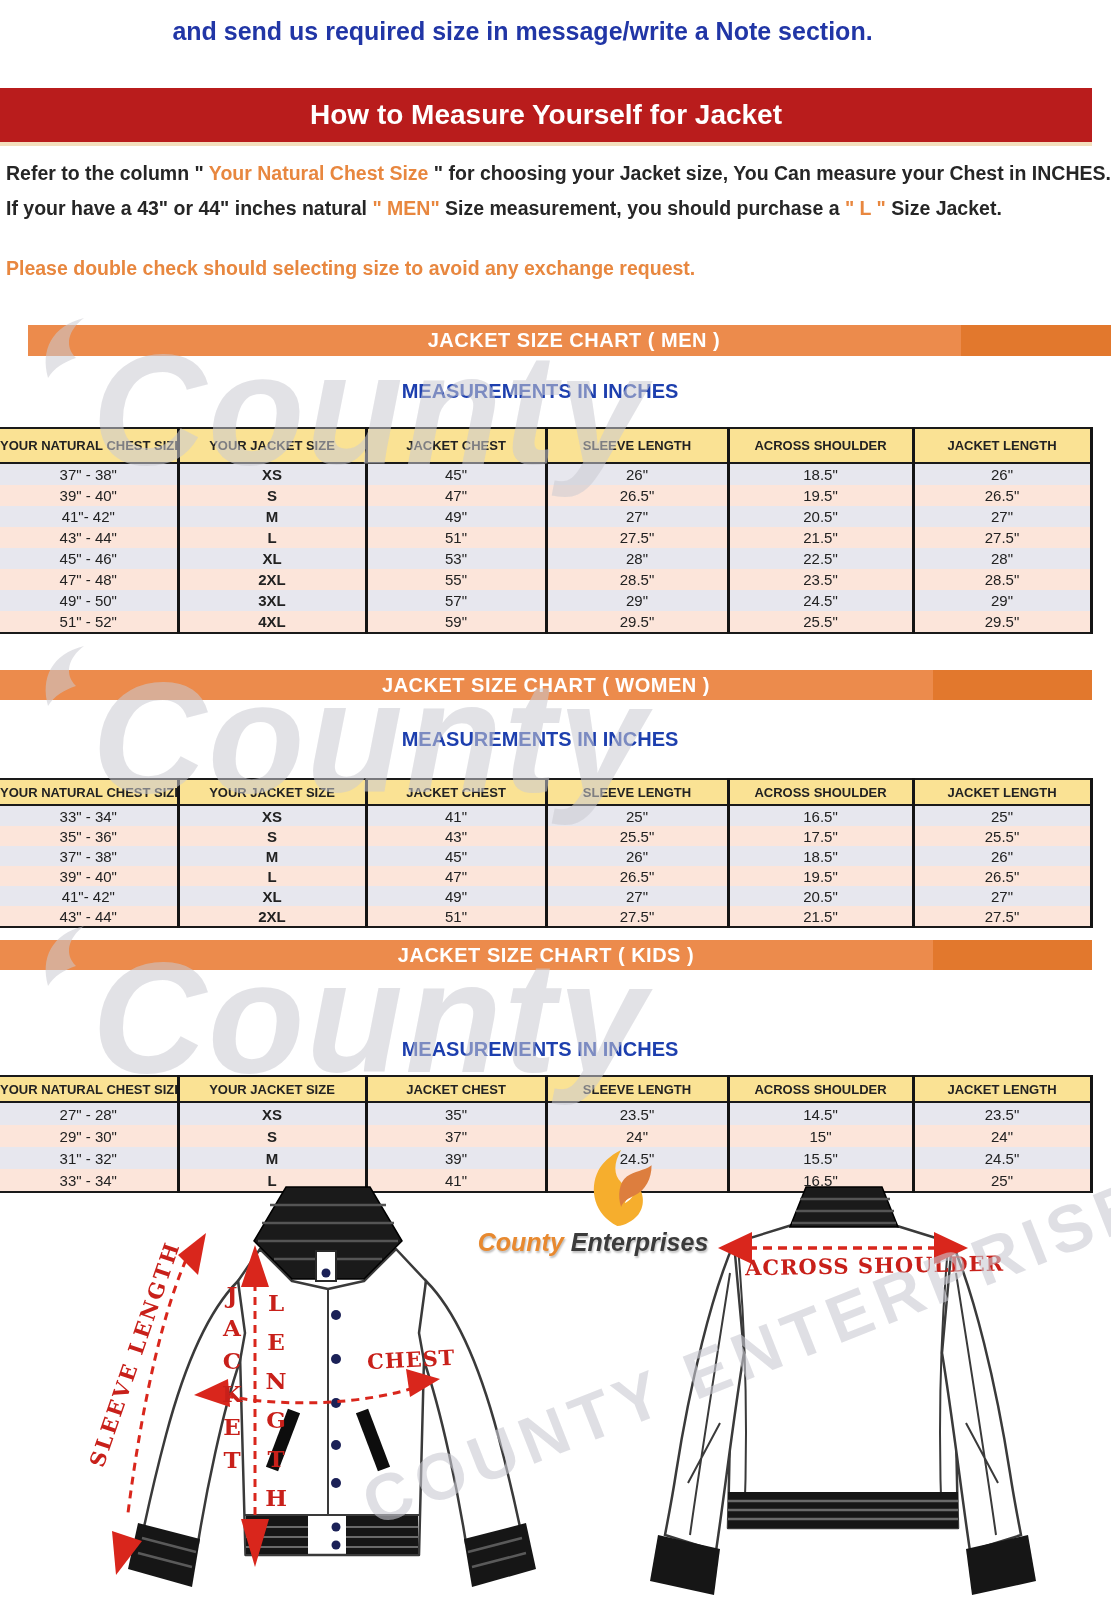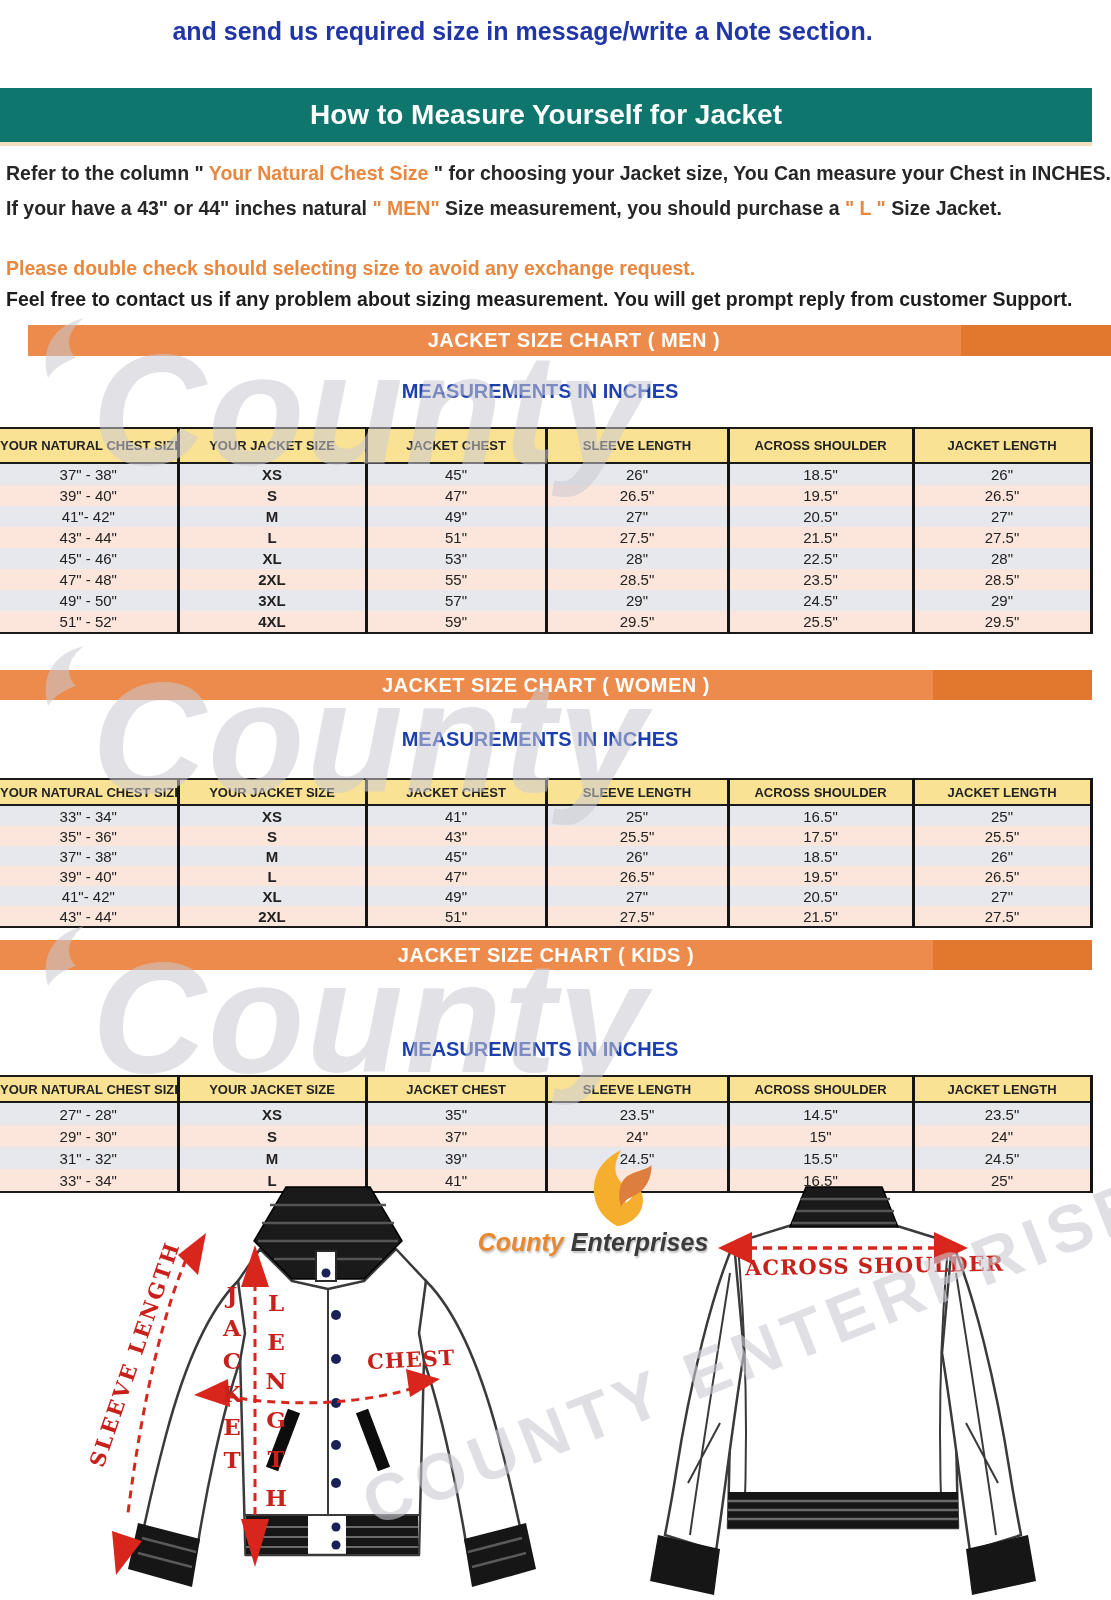--- a/index.html
+++ b/index.html
@@ -5,21 +5,21 @@
   html,body{margin:0;padding:0;background:#fff;}
   #page{position:relative;width:1111px;height:1600px;background:#fff;overflow:hidden;
         font-family:"Liberation Sans",sans-serif;}
 
   
   .top-note{position:absolute;top:14px;left:0;width:1045px;text-align:center;
     color:#2136a6;font-size:25px;font-weight:bold;line-height:35px;}
 
   
   .main-banner{position:absolute;top:88px;left:0;width:1092px;height:54px;
-    background:#0f766e;border-bottom:4px solid #F3DFBD;color:#fff;font-size:28px;
+    background:#b91c1c;border-bottom:4px solid #F3DFBD;color:#fff;font-size:28px;
     font-weight:bold;text-align:center;line-height:54px;}
 
   .intro-line{position:absolute;left:6px;width:1100px;font-size:19.5px;font-weight:bold;color:#262626;white-space:nowrap;}
   #intro1{top:162px;} #intro2{top:197px;}
   .hl{color:#E8873F;}
   #warn{position:absolute;top:257px;left:6px;font-size:19.5px;font-weight:bold;color:#E8873F;white-space:nowrap;}
   #note2{position:absolute;top:288px;left:6px;font-size:19.5px;font-weight:bold;color:#1d1d1d;white-space:nowrap;}
 
   
   .section-banner{position:absolute;left:0;width:1092px;height:31px;color:#fff;
@@ -86,21 +86,20 @@
   <div class="top-note">
     <div>and send us required size in message/write a Note section.</div>
   </div>
 
   <div class="main-banner">How to Measure Yourself for Jacket</div>
 
   <div class="intro-line" id="intro1"><span>Refer to the column " </span><span class="hl">Your Natural Chest Size</span><span> " for choosing your Jacket size, You Can measure your Chest in INCHES.</span></div>
   <div class="intro-line" id="intro2"><span>If your have a 43" or 44"  inches natural </span><span class="hl">" MEN"</span><span> Size measurement, you should purchase a </span><span class="hl">" L "</span><span> Size Jacket.</span></div>
 
   <div id="warn">Please double check should selecting size to avoid any exchange request.</div>
-  <div id="note2">Feel free to contact us if any problem about sizing measurement. You will get prompt reply from customer Support.</div>
 
   <div class="section-banner" id="banner-men">JACKET SIZE CHART ( MEN )</div>
   <div class="subtitle" id="sub-men">MEASUREMENTS IN INCHES</div>
   <table class="size-table" id="table-men">
     <colgroup>
         <col style="width:178px">
         <col style="width:188px">
         <col style="width:180px">
         <col style="width:182px">
         <col style="width:185px">

